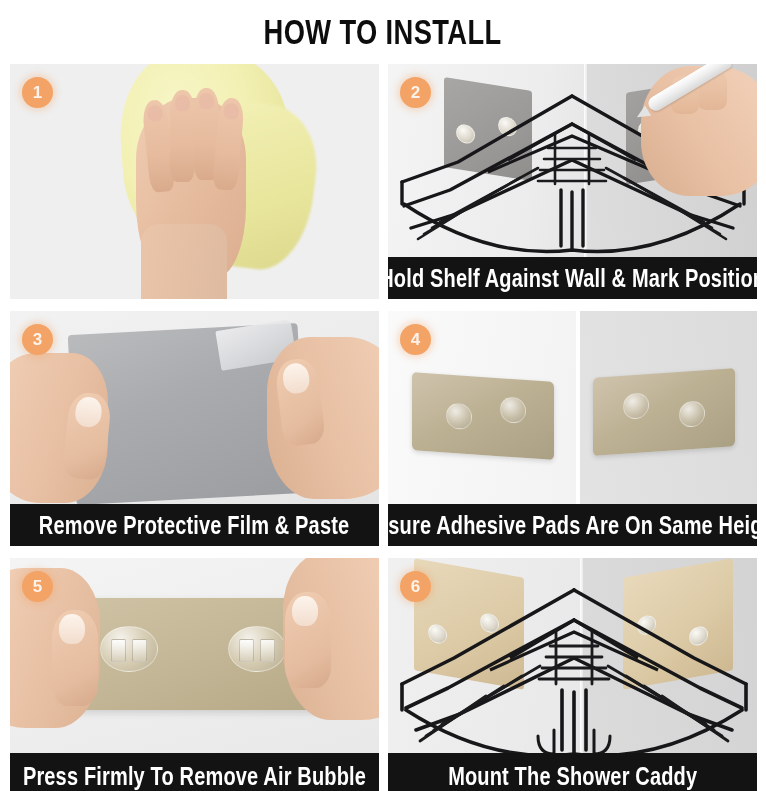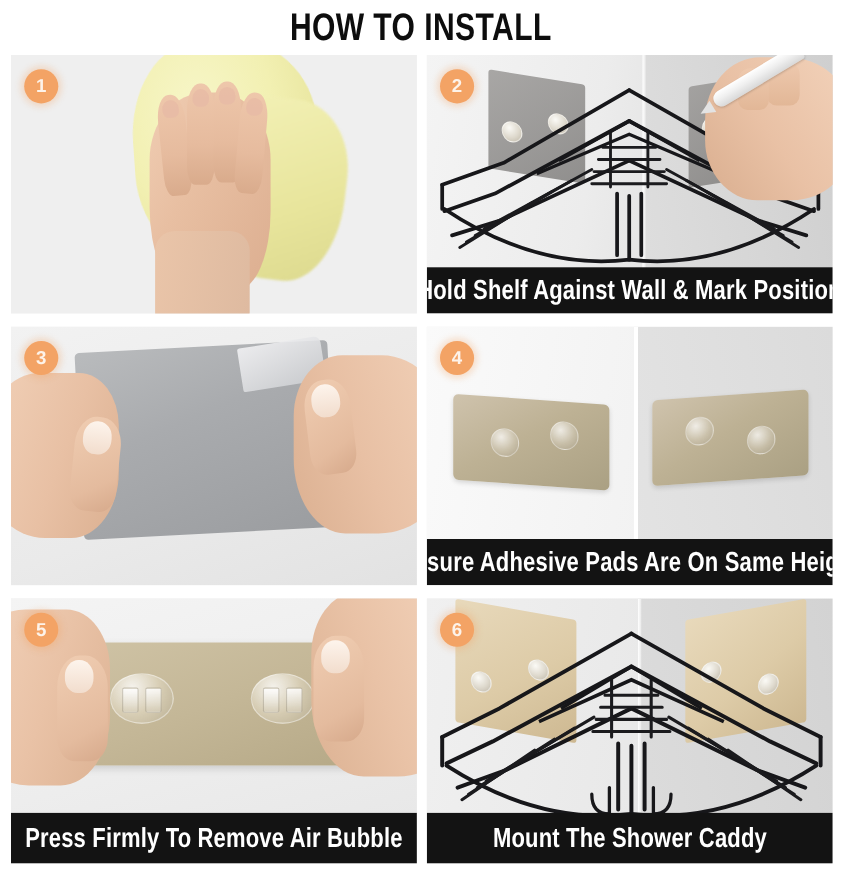--- a/index.html
+++ b/index.html
@@ -10,21 +10,21 @@
   body {
     width: 766px;
     height: 791px;
     font-family: "Liberation Sans", sans-serif;
     overflow: hidden;
     position: relative;
   }
 
   
   .title-bar {
-    height: 50px;
+    height: 64px;
     display: flex;
     align-items: center;
     justify-content: center;
     background: #ffffff;
   }
   .title-text {
     font-family: "Liberation Sans Narrow", "Liberation Sans", sans-serif;
     font-weight: bold;
     font-size: 35px;
     letter-spacing: 0.5px;
@@ -417,20 +417,23 @@
       <div class="hand-l3"></div>
       <div class="thumb" style="left:56px; top:82px; transform:rotate(6deg);">
         <div class="thumbnail-n"></div>
       </div>
       <div class="hand-r3"></div>
       <div class="thumb" style="right:58px; top:48px; transform:rotate(-7deg);">
         <div class="thumbnail-n"></div>
       </div>
       <div class="badge">3</div>
     </div>
+    <div class="caption">
+      <span class="caption-text">Remove Protective Film &amp; Paste</span>
+    </div>
   </div>
 
   <div class="panel">
     <div class="photo">
       <div class="corner-wall">
         <div class="wall-left" style="flex:0 0 51%; background:linear-gradient(100deg,#fafafa 0%,#f2f2f2 100%);"></div>
         <div class="wall-right" style="background:linear-gradient(80deg,#e3e3e3 0%,#dbdbdb 100%);"></div>
       </div>
       <div class="corner-seam" style="left:51%; background:#ffffff; width:4px;"></div>
 

